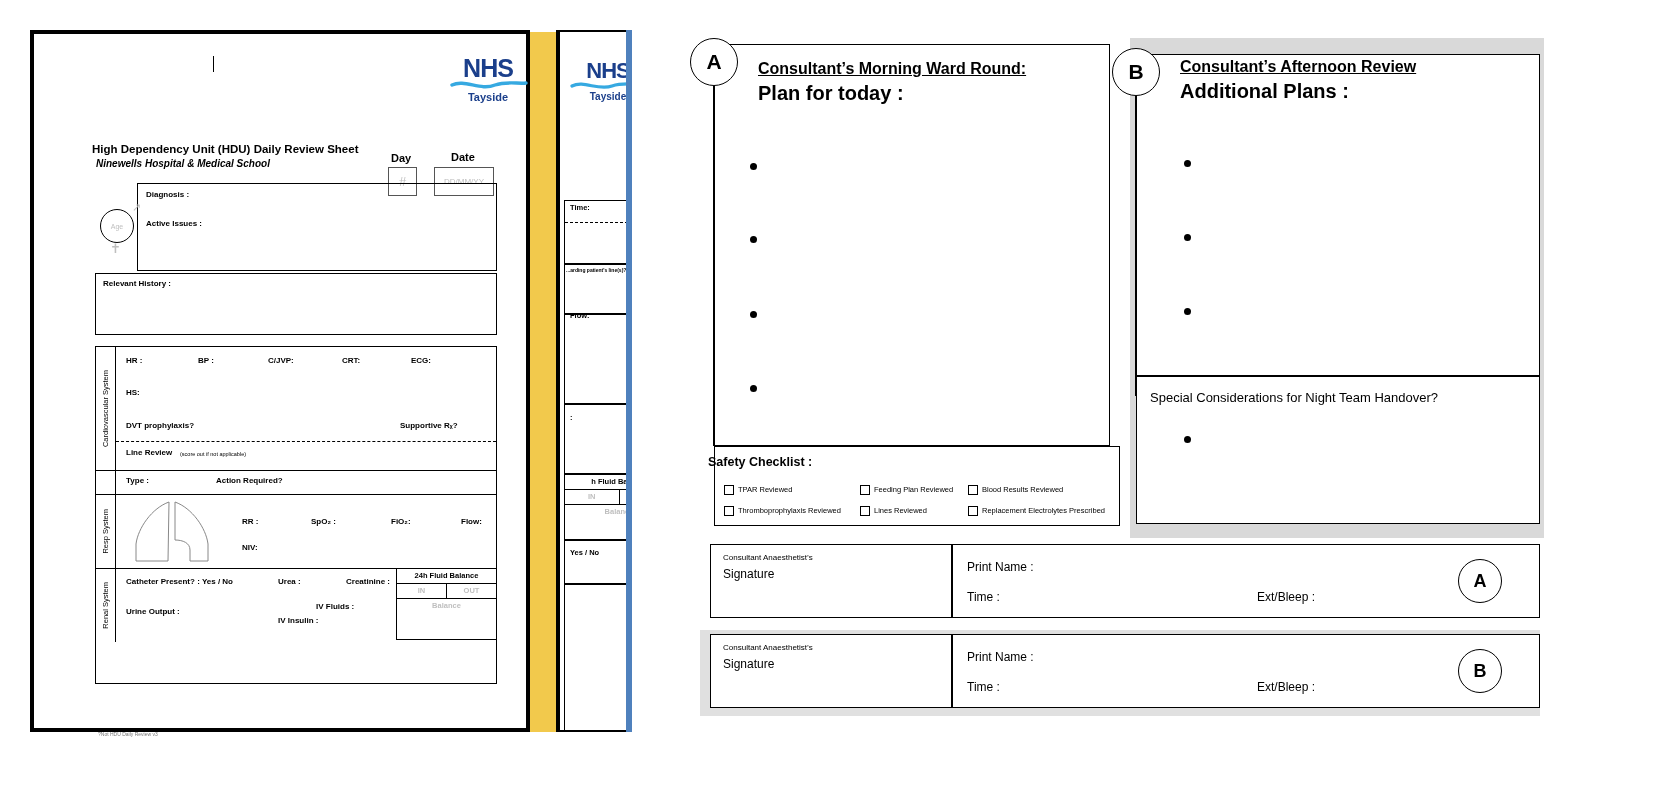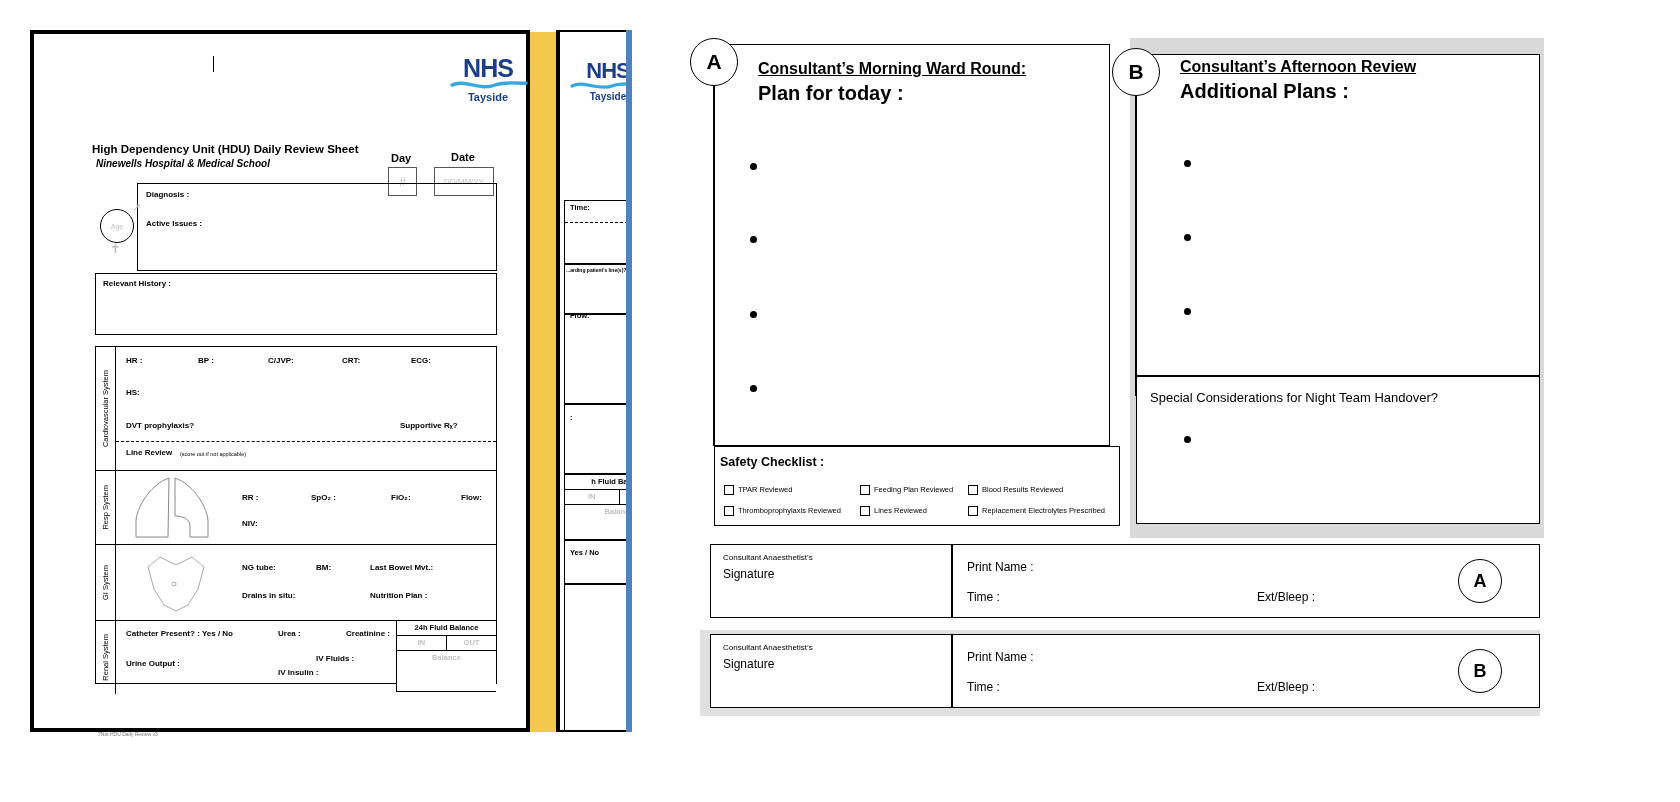--- a/index.html
+++ b/index.html
@@ -320,54 +320,47 @@
         <div class="fld" style="left:295px; top:9px;">ECG:</div>
         <div class="fld" style="left:10px; top:41px;">HS:</div>
         <div class="fld" style="left:10px; top:74px;">DVT prophylaxis?</div>
         <div class="fld" style="left:240px; top:74px;margin-left:44px;">Supportive Rₓ?</div>
         <div class="dash-sep" style="top:94px;"></div>
         <div class="fld" style="left:10px; top:101px;">Line Review</div>
         <div class="fld sm" style="left:64px; top:104px;">(score out if not applicable)</div>
       </div>
     </div>
 
+    <div class="sys-row" style="height:24px; border-bottom:1.6px solid #000;">
+      <div class="sys-label">
+          <span></span>
+        </div>
+      <div class="sys-body">
+        <div class="fld" style="left:10px; top:5px;">Type :</div>
+        <div class="fld" style="left:100px; top:5px;">Action Required?</div>
+      </div>
+    </div>
 
     <div class="sys-row" style="height:74px;">
       <div class="sys-label">
         <span>Resp  System</span>
       </div>
       <div class="sys-body">
         <svg class="lung-svg" style="left:12px; top:5px;" width="90" height="64" viewBox="0 0 90 64">
           <path d="M41 2 C24 8, 10 28, 8 44 L8 61 L40 61 Z" fill="none" stroke="#888" stroke-width="1"></path>
           <path d="M47 2 C64 8, 78 28, 80 44 L80 61 L62 61 L62 50 C62 43, 55 40, 47 40 Z" fill="none" stroke="#888" stroke-width="1"></path>
         </svg>
         <div class="fld" style="left:126px; top:22px;">RR :</div>
         <div class="fld" style="left:195px; top:22px;">SpO₂ :</div>
         <div class="fld" style="left:275px; top:22px;">FiO₂:</div>
         <div class="fld" style="left:345px; top:22px;">Flow:</div>
         <div class="fld" style="left:126px; top:48px;">NIV:</div>
       </div>
     </div>
 
-    <div class="sys-row" style="height:76px;">
-      <div class="sys-label">
-        <span>GI System</span>
-      </div>
-      <div class="sys-body">
-        <svg class="gi-svg" style="left:20px; top:8px;" width="80" height="62" viewBox="0 0 80 62">
-          <path d="M12 14 L24 4 L40 12 L56 4 L68 14 L62 36 L52 52 L40 58 L28 52 L18 36 Z" fill="none" stroke="#aaa" stroke-width="1"></path>
-          <circle cx="38" cy="31" r="2" fill="none" stroke="#aaa" stroke-width="1"></circle>
-        </svg>
-        <div class="fld" style="left:126px; top:18px;">NG tube:</div>
-        <div class="fld" style="left:200px; top:18px;">BM:</div>
-        <div class="fld" style="left:254px; top:18px;">Last Bowel Mvt.:</div>
-        <div class="fld" style="left:126px; top:46px;">Drains in situ:</div>
-        <div class="fld" style="left:254px; top:46px;">Nutrition Plan :</div>
-      </div>
-    </div>
 
     <div class="sys-row" style="height:73px;">
       <div class="sys-label">
         <span>Renal  System</span>
       </div>
       <div class="sys-body">
         <div class="fld" style="left:10px; top:8px;">Catheter Present? : Yes / No</div>
         <div class="fld" style="left:162px; top:8px;">Urea :</div>
         <div class="fld" style="left:230px; top:8px;">Creatinine :</div>
         <div class="fld" style="left:10px; top:38px;">Urine Output :</div>
@@ -397,21 +390,21 @@
   <div class="panel" style="left:24px; top:14px; width:396px; height:402px;"></div>
   <div class="panel-h" style="position:absolute; left:68px; top:30px;">Consultant’s Morning Ward Round:</div>
   <div class="panel-h2" style="position:absolute; left:68px; top:52px;">Plan for today :</div>
 
   <div class="bullet" style="left:60px; top:133px;"></div>
   <div class="bullet" style="left:60px; top:206px;"></div>
   <div class="bullet" style="left:60px; top:281px;"></div>
   <div class="bullet" style="left:60px; top:355px;"></div>
 
   <div class="panel" style="left:24px; top:416px; width:406px; height:80px;"></div>
-  <div class="checklist-title" style="position:absolute; left:30px; top:425px;">Safety Checklist :</div>
+  <div class="checklist-title" style="position:absolute; left:18px; top:425px;">Safety Checklist :</div>
 
   <div class="cb-item" style="left:34px; top:450px;">
     <span class="cb"></span><span class="cb-label">TPAR Reviewed</span>
   </div>
   <div class="cb-item" style="left:170px; top:450px;">
     <span class="cb"></span><span class="cb-label">Feeding Plan Reviewed</span>
   </div>
   <div class="cb-item" style="left:278px; top:450px;">
     <span class="cb"></span><span class="cb-label">Blood Results Reviewed</span>
   </div>

